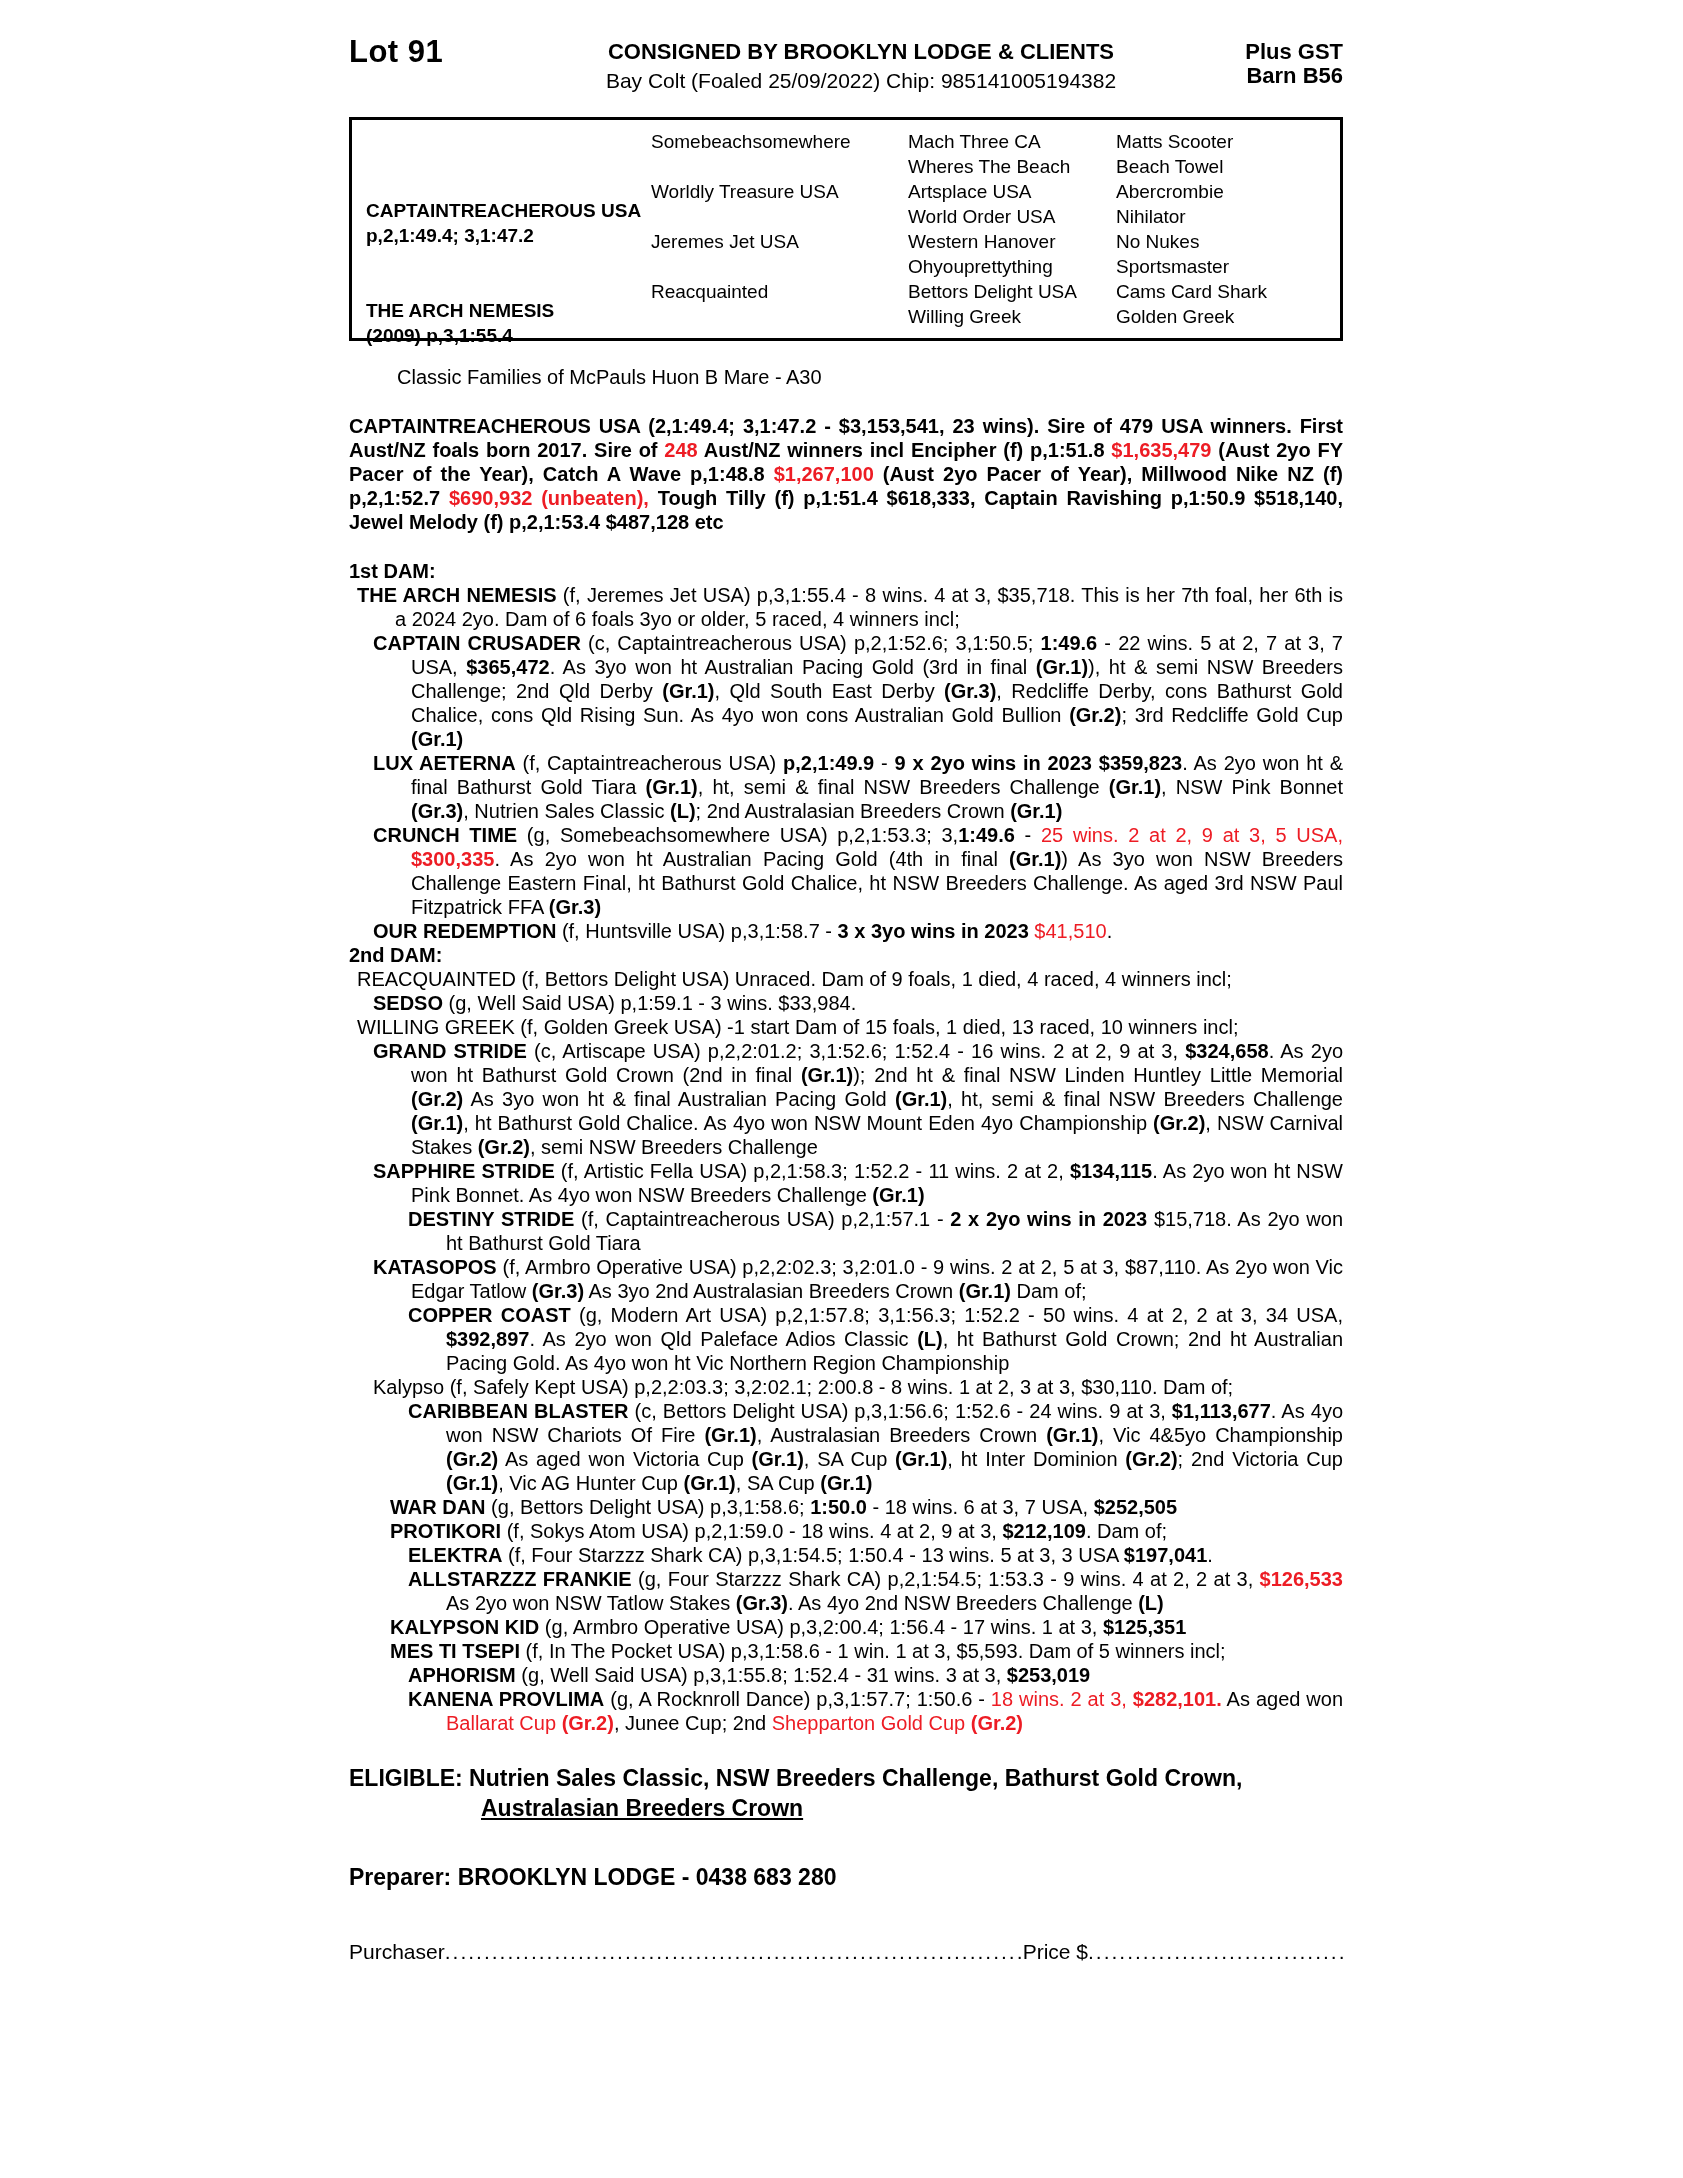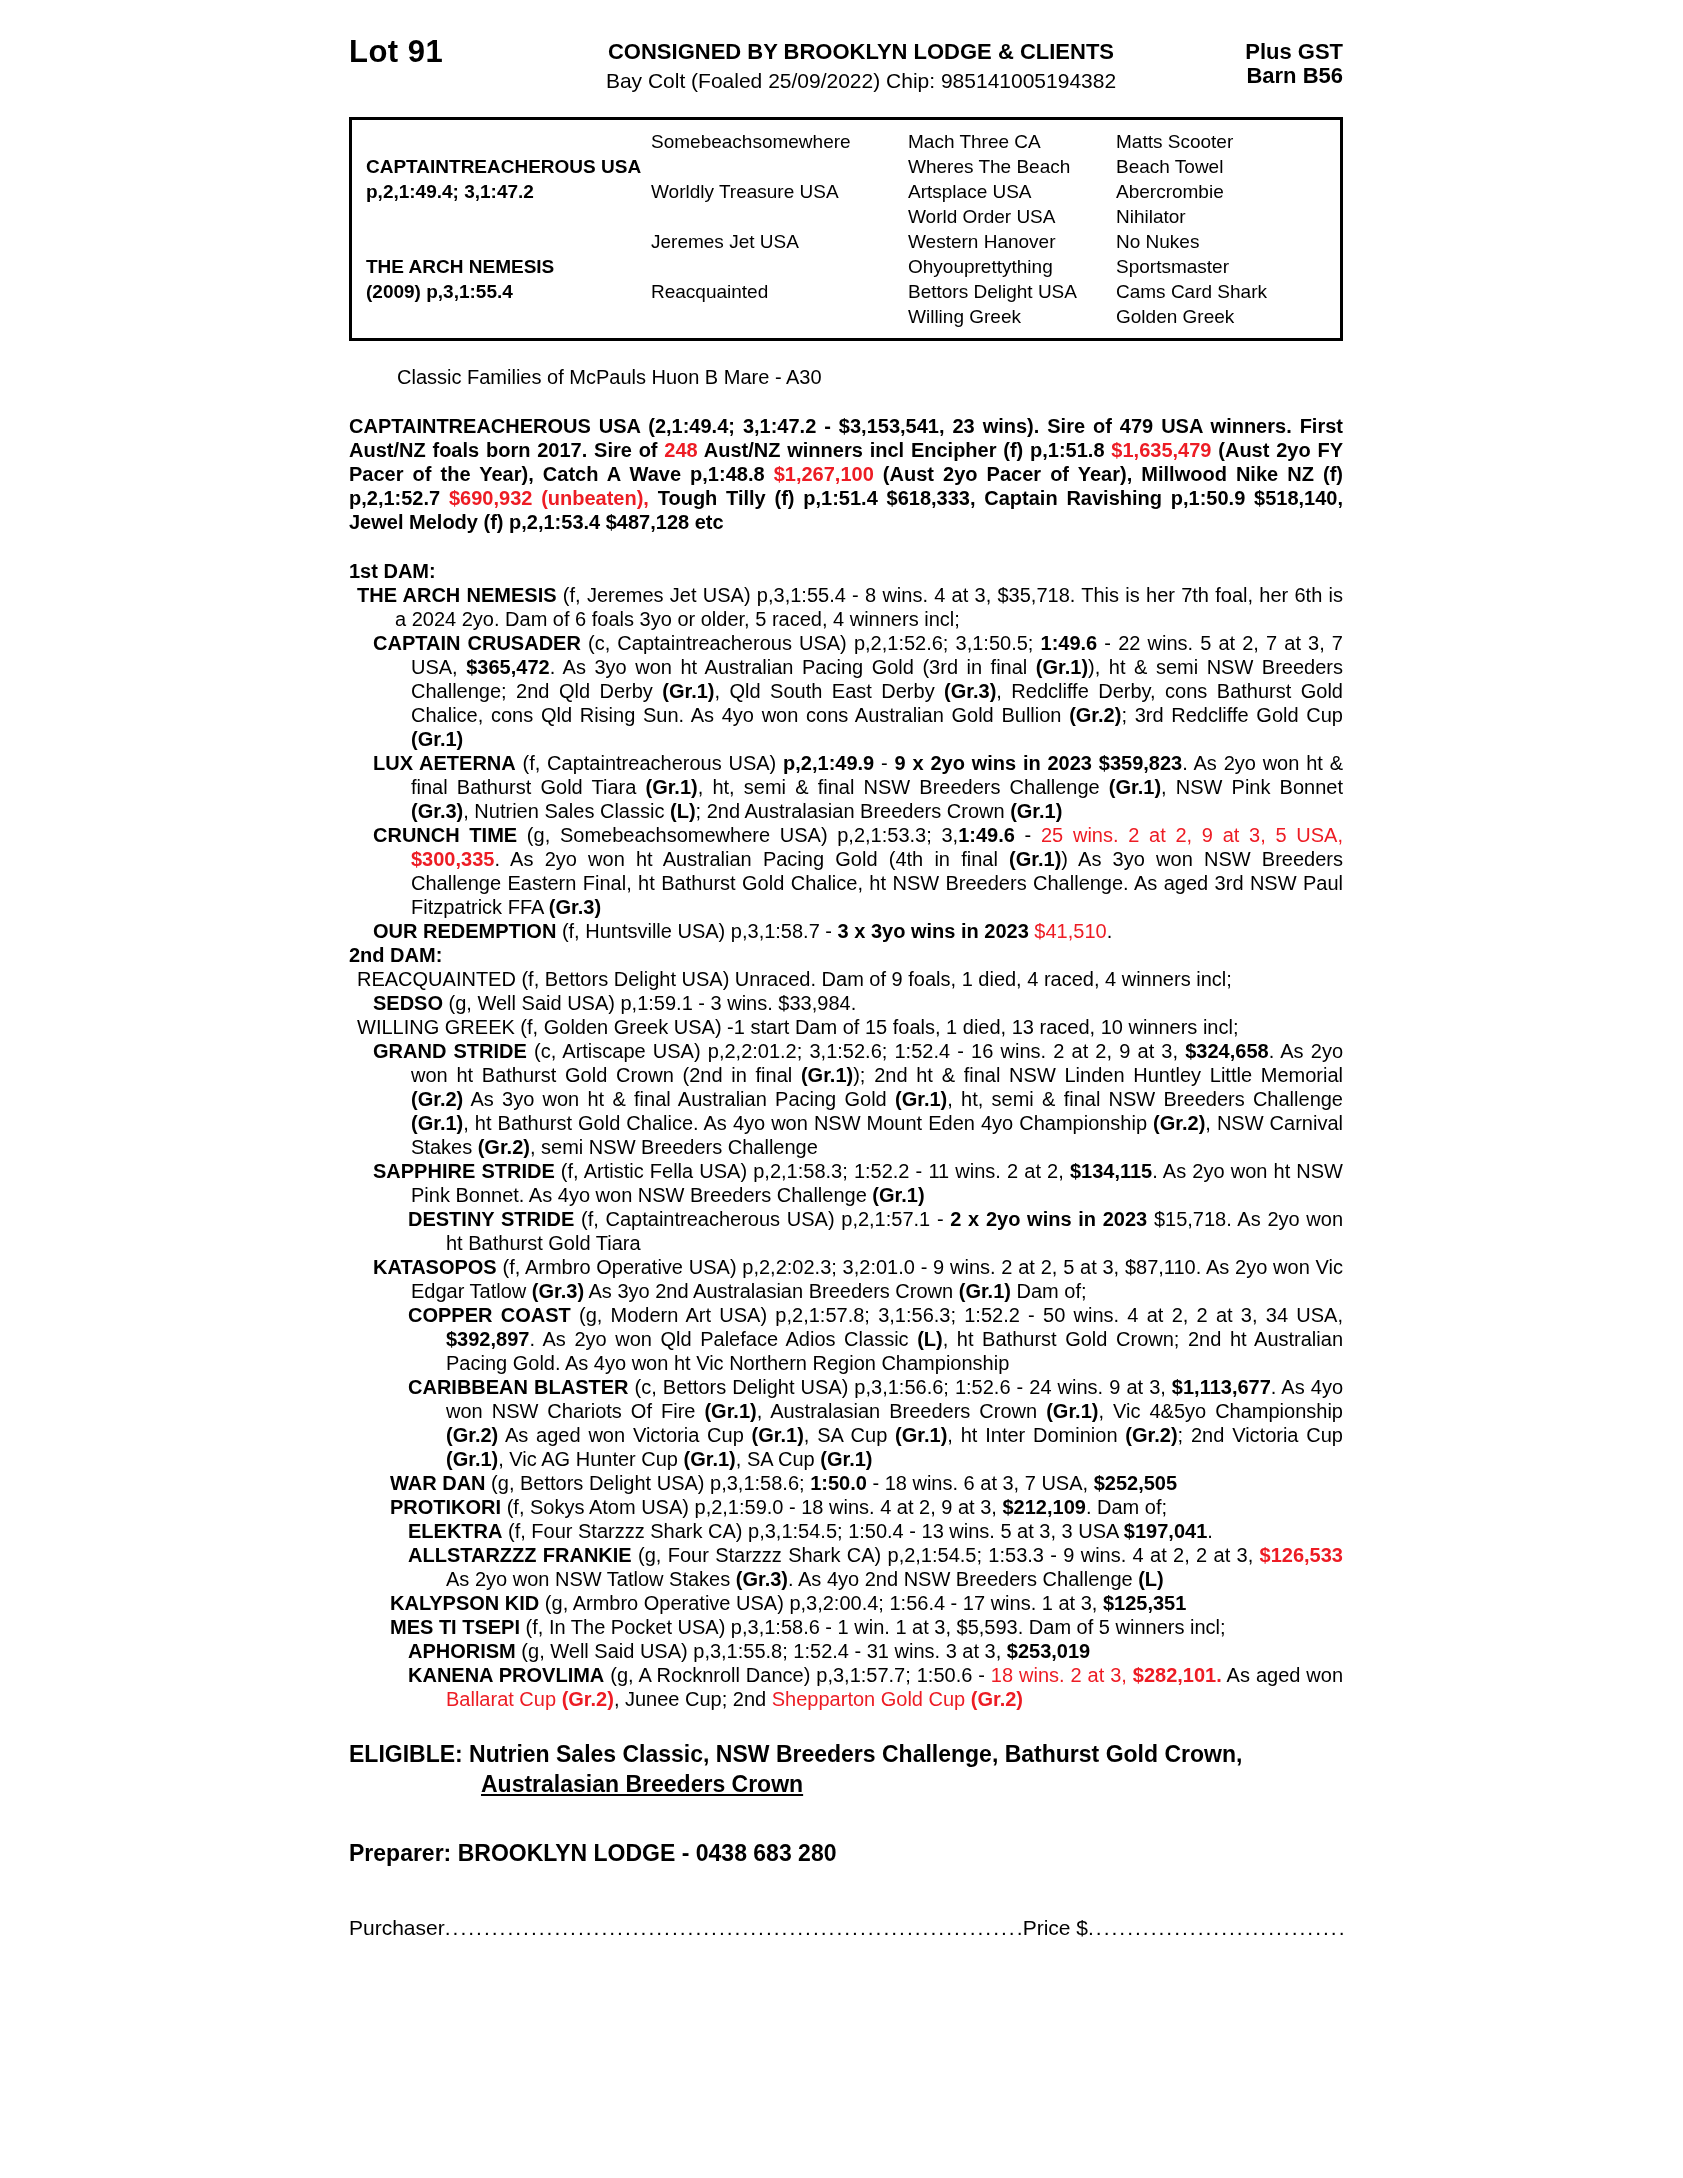--- a/index.html
+++ b/index.html
@@ -17,21 +17,21 @@
   .foal-line { font-size:21px; text-align:center; margin-top:5px; }
   .hdr-right { text-align:right; }
   .plus-gst { font-size:22px; font-weight:bold; }
   .barn { font-size:22px; font-weight:bold; }
 
   
   .pedigree-box { border:3px solid #000; margin-top:24px; }
   .ped-grid { display:grid; grid-template-columns:285px 257px 208px auto;
               grid-auto-rows:25px; padding:9px 6px 9px 14px; font-size:19px; line-height:25px; }
   .ped-grid div { white-space:nowrap; }
-  .c1 { grid-column:1; font-weight:bold; }
+  .c1 { grid-column:1; font-weight:bold;margin-top:44px; }
   .c2 { grid-column:2; } .c3 { grid-column:3; } .c4 { grid-column:4; }
   .r1{grid-row:1} .r2{grid-row:2} .r3{grid-row:3} .r4{grid-row:4}
   .r5{grid-row:5} .r6{grid-row:6} .r7{grid-row:7} .r8{grid-row:8}
   .span2 { grid-row-end:span 2; }
 
   .family-note { margin-top:24px;margin-left:48px; }
 
   
   .para { text-align:justify; margin:0; }
   .para .b { font-weight:bold; }
@@ -120,20 +120,21 @@
         <div class="para i2"><span class="b">OUR REDEMPTION</span><span> (f, Huntsville USA) p,3,1:58.7 - </span><span class="b">3 x 3yo wins in 2023</span><span> </span><span class="r">$41,510</span><span>.</span></div>
         <div class="para h"><span class="b">2nd DAM:</span></div>
         <div class="para i1"><span>REACQUAINTED (f, Bettors Delight USA) Unraced. Dam of 9 foals, 1 died, 4 raced, 4 winners incl;</span></div>
         <div class="para i2"><span class="b">SEDSO</span><span> (g, Well Said USA) p,1:59.1 - 3 wins. $33,984.</span></div>
         <div class="para i1"><span>WILLING GREEK (f, Golden Greek USA) -1 start Dam of 15 foals, 1 died, 13 raced, 10 winners incl;</span></div>
         <div class="para i2"><span class="b">GRAND STRIDE</span><span> (c, Artiscape USA) p,2,2:01.2; 3,1:52.6; 1:52.4 - 16 wins. 2 at 2, 9 at 3, </span><span class="b">$324,658</span><span>. As 2yo won ht Bathurst Gold Crown (2nd in final </span><span class="b">(Gr.1)</span><span>); 2nd ht &amp; final NSW Linden Huntley Little Memorial </span><span class="b">(Gr.2)</span><span> As 3yo won ht &amp; final Australian Pacing Gold </span><span class="b">(Gr.1)</span><span>, ht, semi &amp; final NSW Breeders Challenge </span><span class="b">(Gr.1)</span><span>, ht Bathurst Gold Chalice. As 4yo won NSW Mount Eden 4yo Championship </span><span class="b">(Gr.2)</span><span>, NSW Carnival Stakes </span><span class="b">(Gr.2)</span><span>, semi NSW Breeders Challenge</span></div>
         <div class="para i2"><span class="b">SAPPHIRE STRIDE</span><span> (f, Artistic Fella USA) p,2,1:58.3; 1:52.2 - 11 wins. 2 at 2, </span><span class="b">$134,115</span><span>. As 2yo won ht NSW Pink Bonnet. As 4yo won NSW Breeders Challenge </span><span class="b">(Gr.1)</span></div>
         <div class="para i4"><span class="b">DESTINY STRIDE</span><span> (f, Captaintreacherous USA) p,2,1:57.1 - </span><span class="b">2 x 2yo wins in 2023</span><span> $15,718. As 2yo won ht Bathurst Gold Tiara</span></div>
         <div class="para i2"><span class="b">KATASOPOS</span><span> (f, Armbro Operative USA) p,2,2:02.3; 3,2:01.0 - 9 wins. 2 at 2, 5 at 3, $87,110. As 2yo won Vic Edgar Tatlow </span><span class="b">(Gr.3)</span><span> As 3yo 2nd Australasian Breeders Crown </span><span class="b">(Gr.1)</span><span> Dam of;</span></div>
         <div class="para i4"><span class="b">COPPER COAST</span><span> (g, Modern Art USA) p,2,1:57.8; 3,1:56.3; 1:52.2 - 50 wins. 4 at 2, 2 at 3, 34 USA, </span><span class="b">$392,897</span><span>. As 2yo won Qld Paleface Adios Classic </span><span class="b">(L)</span><span>, ht Bathurst Gold Crown; 2nd ht Australian Pacing Gold. As 4yo won ht Vic Northern Region Championship</span></div>
+        <div class="para i2"><span>Kalypso (f, Safely Kept USA) p,2,2:03.3; 3,2:02.1; 2:00.8 - 8 wins. 1 at 2, 3 at 3, $30,110. Dam of;</span></div>
         <div class="para i4"><span class="b">CARIBBEAN BLASTER</span><span> (c, Bettors Delight USA) p,3,1:56.6; 1:52.6 - 24 wins. 9 at 3, </span><span class="b">$1,113,677</span><span>. As 4yo won NSW Chariots Of Fire </span><span class="b">(Gr.1)</span><span>, Australasian Breeders Crown </span><span class="b">(Gr.1)</span><span>, Vic 4&amp;5yo Championship </span><span class="b">(Gr.2)</span><span> As aged won Victoria Cup </span><span class="b">(Gr.1)</span><span>, SA Cup </span><span class="b">(Gr.1)</span><span>, ht Inter Dominion </span><span class="b">(Gr.2)</span><span>; 2nd Victoria Cup </span><span class="b">(Gr.1)</span><span>, Vic AG Hunter Cup </span><span class="b">(Gr.1)</span><span>, SA Cup </span><span class="b">(Gr.1)</span></div>
         <div class="para i3"><span class="b">WAR DAN</span><span> (g, Bettors Delight USA) p,3,1:58.6; </span><span class="b">1:50.0</span><span> - 18 wins. 6 at 3, 7 USA, </span><span class="b">$252,505</span></div>
         <div class="para i3"><span class="b">PROTIKORI</span><span> (f, Sokys Atom USA) p,2,1:59.0 - 18 wins. 4 at 2, 9 at 3, </span><span class="b">$212,109</span><span>. Dam of;</span></div>
         <div class="para i4"><span class="b">ELEKTRA</span><span> (f, Four Starzzz Shark CA) p,3,1:54.5; 1:50.4 - 13 wins. 5 at 3, 3 USA </span><span class="b">$197,041</span><span>.</span></div>
         <div class="para i4"><span class="b">ALLSTARZZZ FRANKIE</span><span> (g, Four Starzzz Shark CA) p,2,1:54.5; 1:53.3 - 9 wins. 4 at 2, 2 at 3, </span><span class="br">$126,533</span><span> As 2yo won NSW Tatlow Stakes </span><span class="b">(Gr.3)</span><span>. As 4yo 2nd NSW Breeders Challenge </span><span class="b">(L)</span></div>
         <div class="para i3"><span class="b">KALYPSON KID</span><span> (g, Armbro Operative USA) p,3,2:00.4; 1:56.4 - 17 wins. 1 at 3, </span><span class="b">$125,351</span></div>
         <div class="para i3"><span class="b">MES TI TSEPI</span><span> (f, In The Pocket USA) p,3,1:58.6 - 1 win. 1 at 3, $5,593. Dam of 5 winners incl;</span></div>
         <div class="para i4"><span class="b">APHORISM</span><span> (g, Well Said USA) p,3,1:55.8; 1:52.4 - 31 wins. 3 at 3, </span><span class="b">$253,019</span></div>
         <div class="para i4"><span class="b">KANENA PROVLIMA</span><span> (g, A Rocknroll Dance) p,3,1:57.7; 1:50.6 - </span><span class="r">18 wins. 2 at 3, </span><span class="br">$282,101.</span><span> As aged won </span><span class="r">Ballarat Cup </span><span class="br">(Gr.2)</span><span>, Junee Cup; 2nd </span><span class="r">Shepparton Gold Cup </span><span class="br">(Gr.2)</span></div>
       </div>

